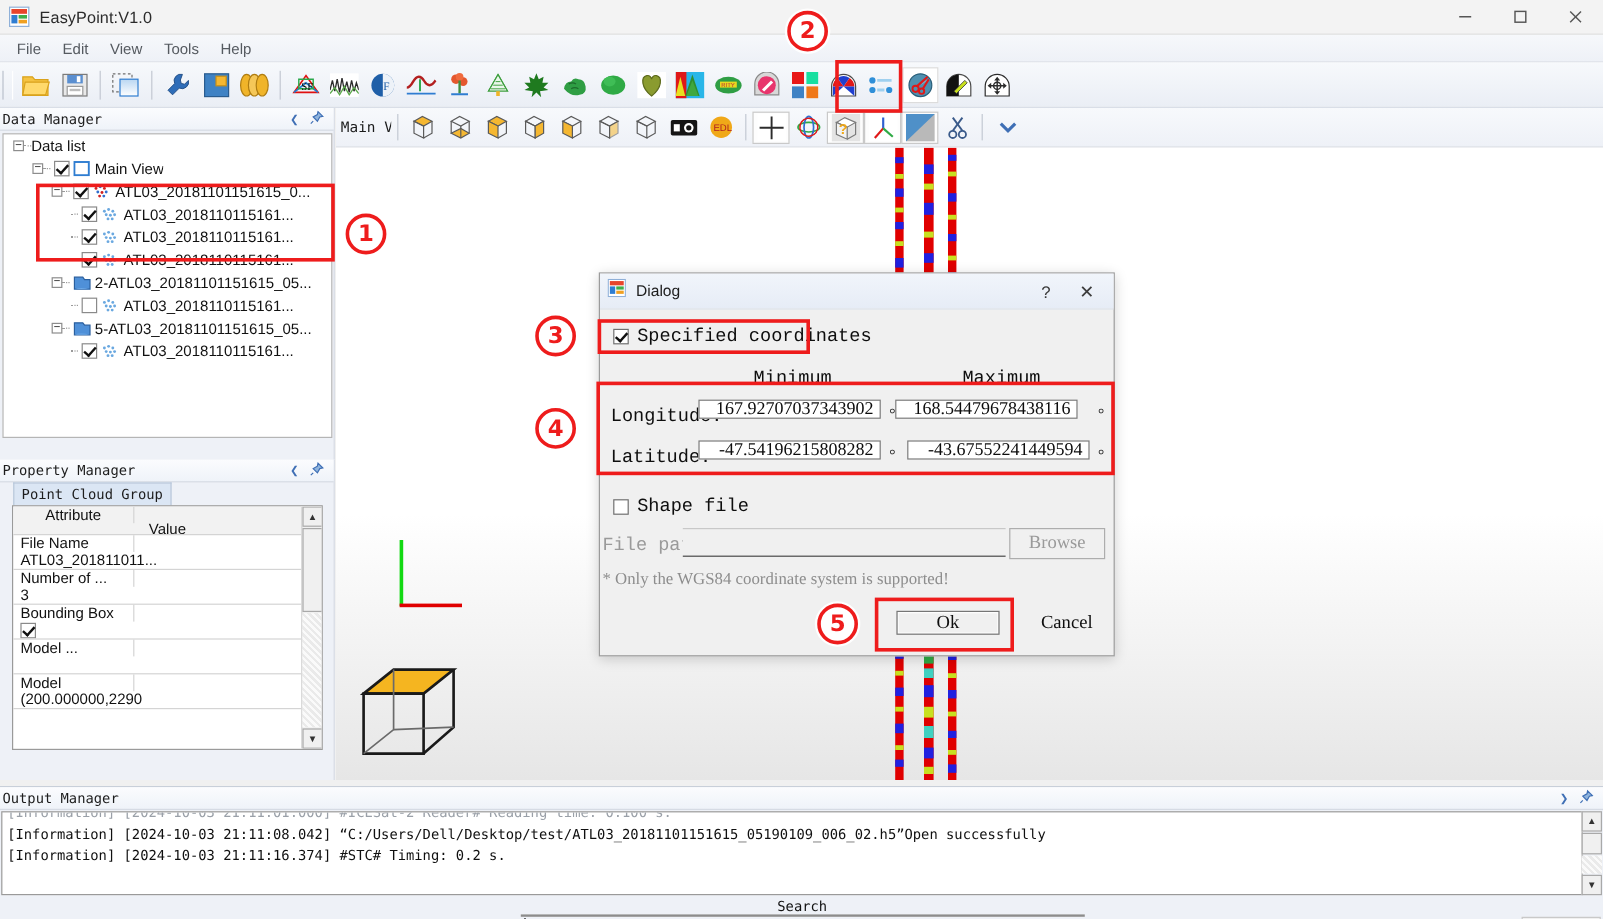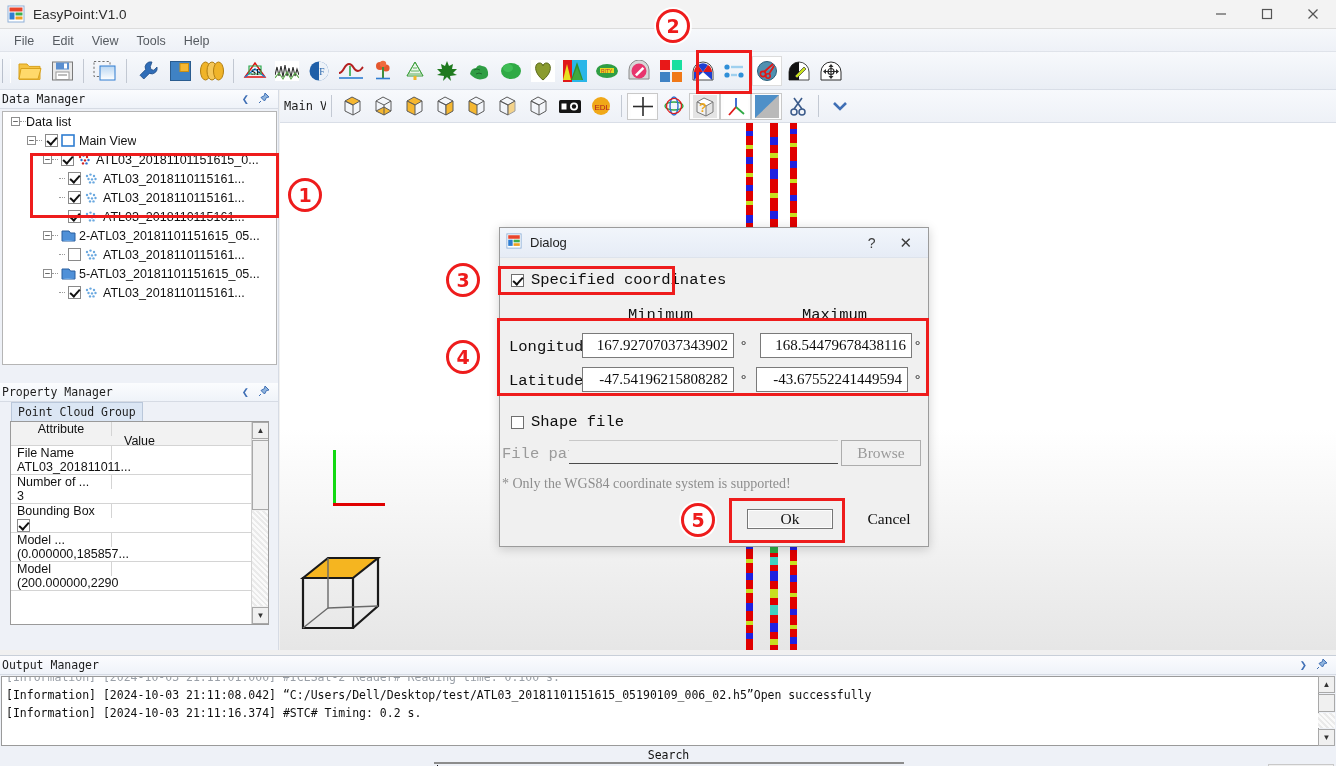--- a/index.html
+++ b/index.html
@@ -234,21 +234,21 @@
   .cb2 {
     width: 13px; height: 13px; border: 1px solid #6f6f6f; background: #fff;
     position: relative; flex: none;
   }
   .cb2.on::after {
     content: ""; position: absolute; left: 3px; top: 0px;
     width: 4px; height: 8px; border: solid #111; border-width: 0 2px 2px 0;
     transform: rotate(42deg);
   }
   .field {
-    height: 25px; background: #fff; border: 1px solid #7a7a7a;
+    height: 16px; background: #fff; border: 1px solid #7a7a7a;
     display: flex; align-items: center; justify-content: flex-end;
     padding-right: 5px; font-family: "Liberation Serif", serif; font-size: 15px; color: #0c0c0c;
   }
   .deg { font-family: "Liberation Serif", serif; font-size: 13px; color: #111; }
   .dbtn {
     height: 20px; min-width: 78px; background: #f0f0f0; border: 1px solid #adadad;
     display: flex; align-items: center; justify-content: center;
     font-family: "Liberation Serif", serif; font-size: 15.5px; color: #0e0e0e;
   }
   .dbtn.primary { border: 1px solid #767676; box-shadow: inset 0 0 0 1px #fdfdfd; }
@@ -830,21 +830,20 @@
         <div class="pcell v">3</div>
       </div>
       <div class="prow">
         <div class="pcell a">Bounding Box</div>
         <div class="pcell v">
           <span class="cbox on" style="margin:0;"></span>
         </div>
       </div>
       <div class="prow">
         <div class="pcell a">Model ...</div>
-        <div class="pcell v">(0.000000,185857...</div>
       </div>
       <div class="prow">
         <div class="pcell a">Model </div>
         <div class="pcell v">(200.000000,2290</div>
       </div>
 
       <div class="pscroll">
         <div class="sb-arrow">▲</div>
         <div class="sb-thumb"></div>
         <div class="sb-track"></div>
@@ -999,21 +998,21 @@
         <span class="cb2 on"></span>
         <span class="dlabel">Specified coordinates</span>
       </div>
 
       <div class="dlabel" style="position:absolute;left:128px;top:48px;">Minimum</div>
       <div class="dlabel" style="position:absolute;left:302px;top:48px;">Maximum</div>
 
       <div class="dlabel" style="position:absolute;left:9px;top:80px;">Longitude:</div>
       <div class="field" style="position:absolute;left:82px;top:75px;width:152px;">167.92707037343902</div>
       <div class="deg" style="position:absolute;left:241px;top:79px;">°</div>
-      <div class="field" style="position:absolute;left:260px;top:75px;width:152px;">168.54479678438116</div>
+      <div class="field" style="position:absolute;left:246px;top:75px;width:152px;">168.54479678438116</div>
       <div class="deg" style="position:absolute;left:415px;top:79px;">°</div>
 
       <div class="dlabel" style="position:absolute;left:9px;top:114px;">Latitude:</div>
       <div class="field" style="position:absolute;left:82px;top:109px;width:152px;">-47.54196215808282</div>
       <div class="deg" style="position:absolute;left:241px;top:113px;">°</div>
       <div class="field" style="position:absolute;left:256px;top:109px;width:152px;">-43.67552241449594</div>
       <div class="deg" style="position:absolute;left:415px;top:113px;">°</div>
 
       <div style="position:absolute;left:11px;top:155px;display:flex;align-items:center;gap:7px;">
         <span class="cb2"></span>

